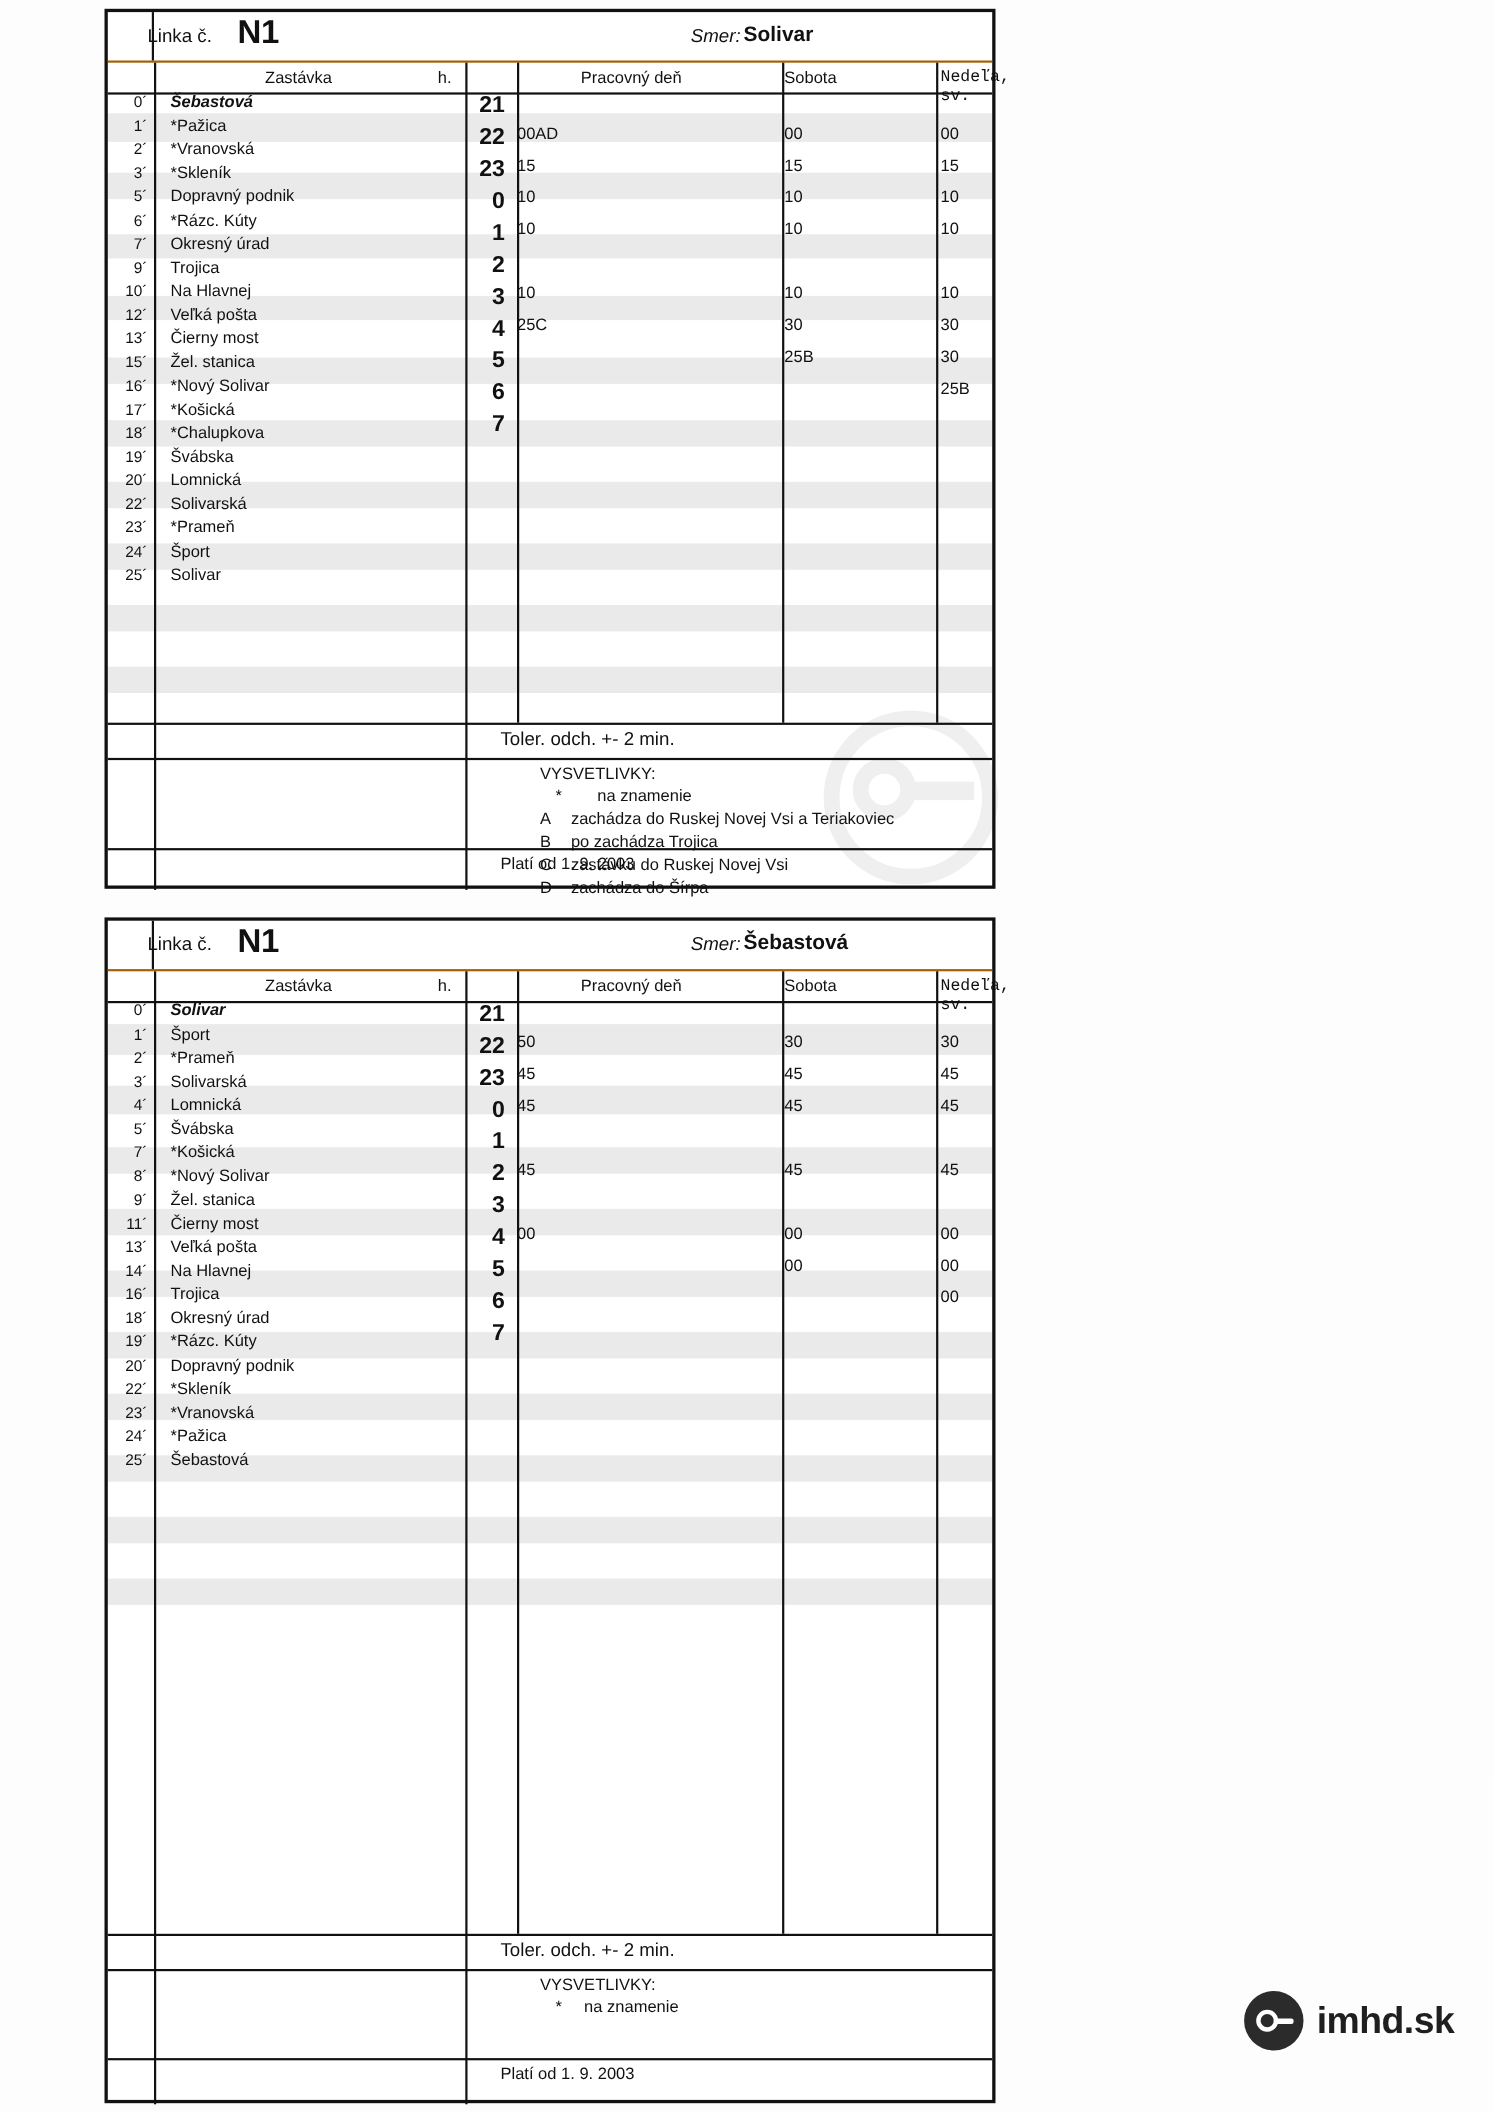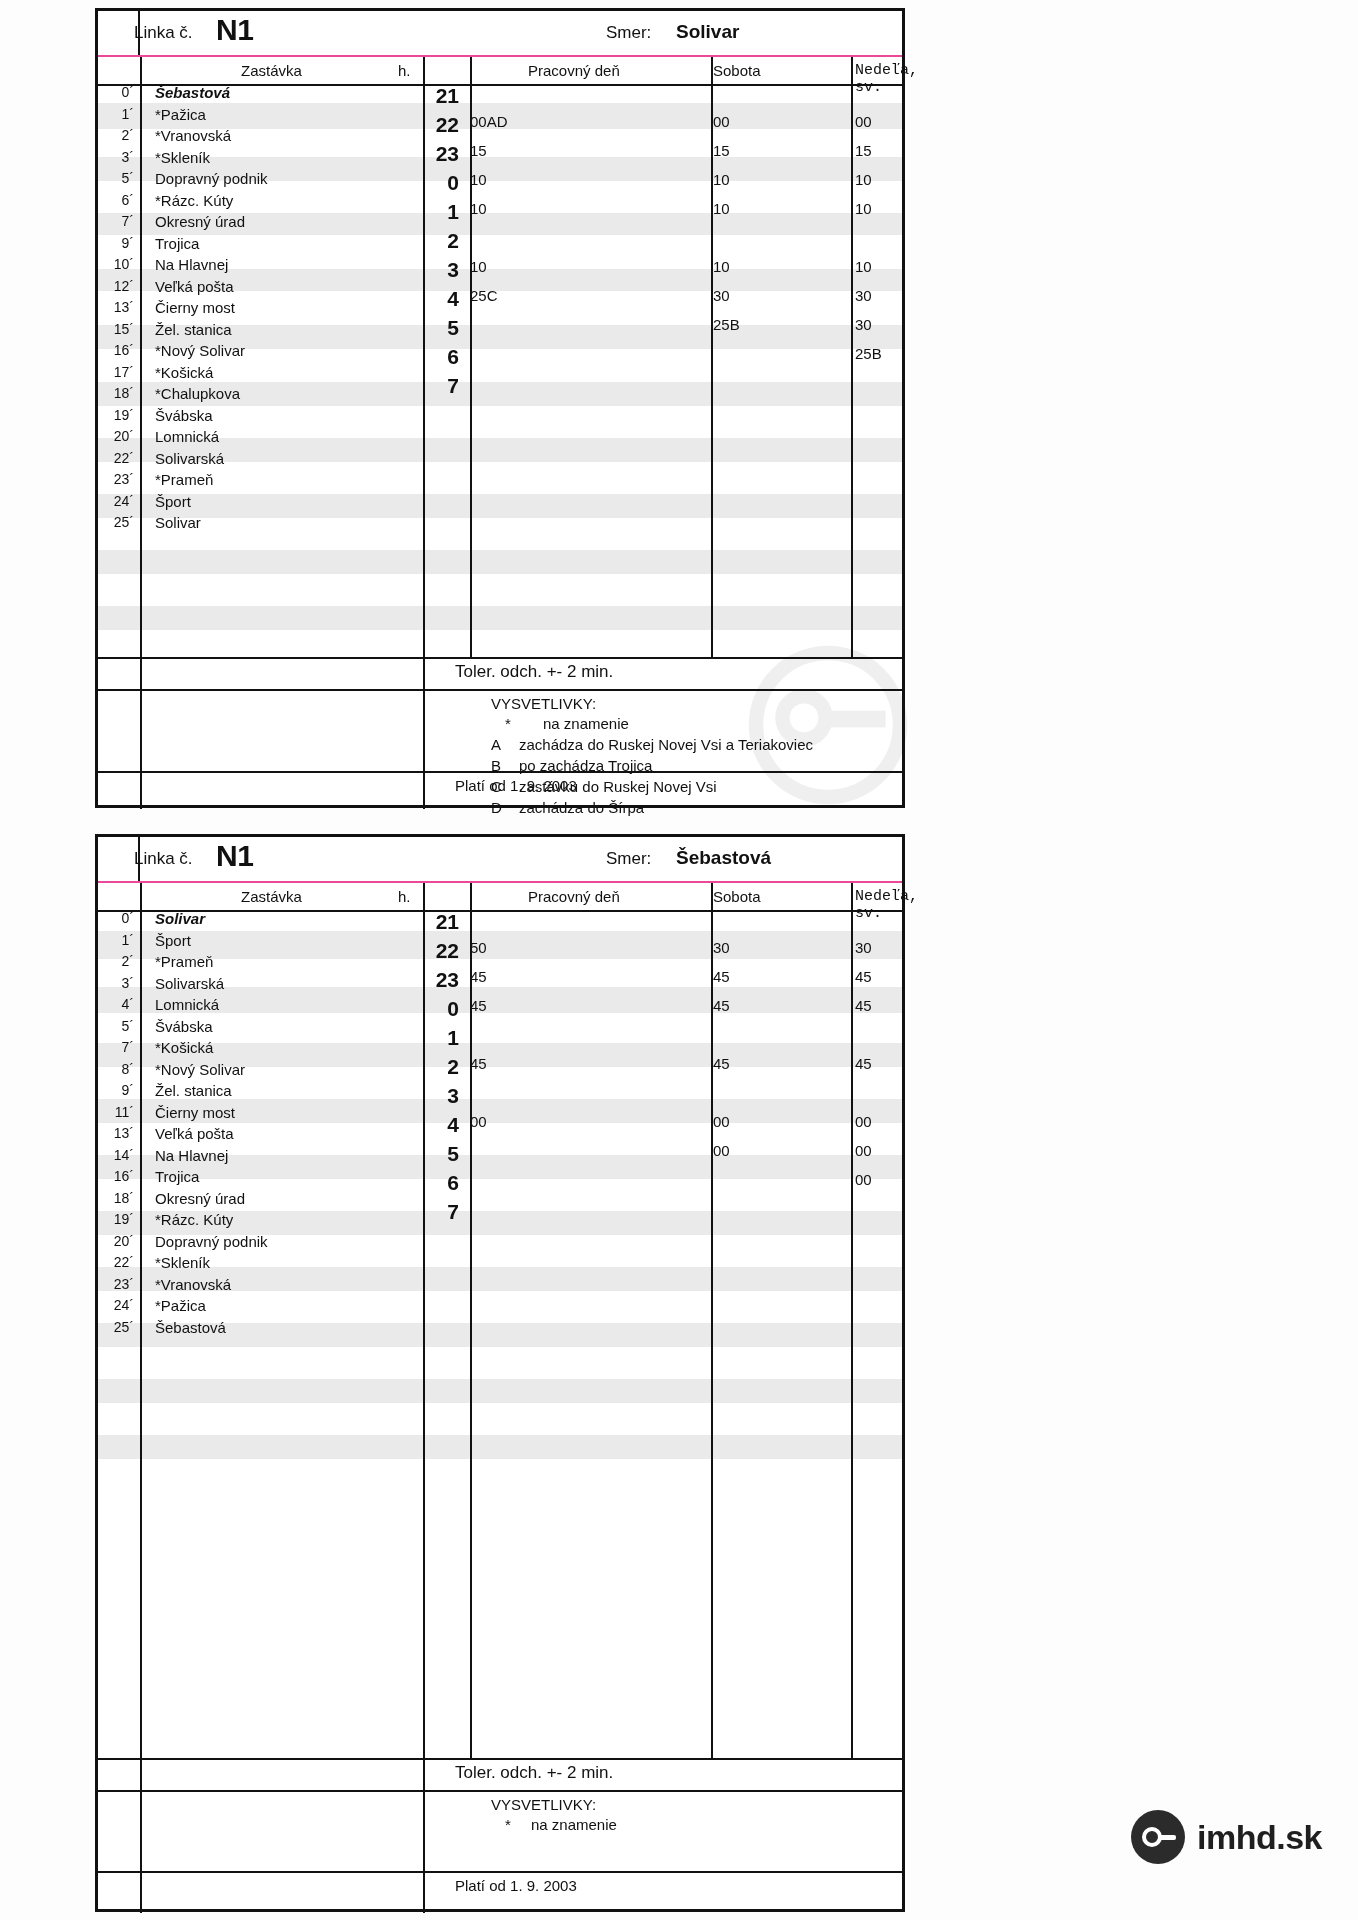--- a/index.html
+++ b/index.html
@@ -28,21 +28,21 @@
     position: absolute;
     border: 3px solid #111;
     background: #ffffff;
     box-sizing: border-box;
   }
   #card-1 { left: 95px; top: 8px; width: 810px; height: 800px; }
   #card-2 { left: 95px; top: 834px; width: 810px; height: 1078px; }
 
   .hdr {
     height: 46px;
-    border-bottom: 2px solid #ec4899;
+    border-bottom: 2px solid #a16207;
     position: relative;
     box-sizing: border-box;
   }
   .hdr .gutter {
     position: absolute;
     left: 0; top: 0; bottom: 0;
     width: 42px;
     border-right: 2px solid #111;
     box-sizing: border-box;
   }
@@ -53,22 +53,23 @@
   }
   .hdr .line-no {
     position: absolute;
     left: 118px; top: 2px;
     font-size: 30px;
     font-weight: bold;
     letter-spacing: -0.5px;
   }
   .hdr .dir-label {
     position: absolute;
-    left: 508px; top: 12px;
+    left: 530px; top: 12px;
     font-size: 17px;
+    font-style: italic;
   }
   .hdr .dir-value {
     position: absolute;
     left: 578px; top: 10px;
     font-size: 19px;
     font-weight: bold;
   }
 
   
   .body {

